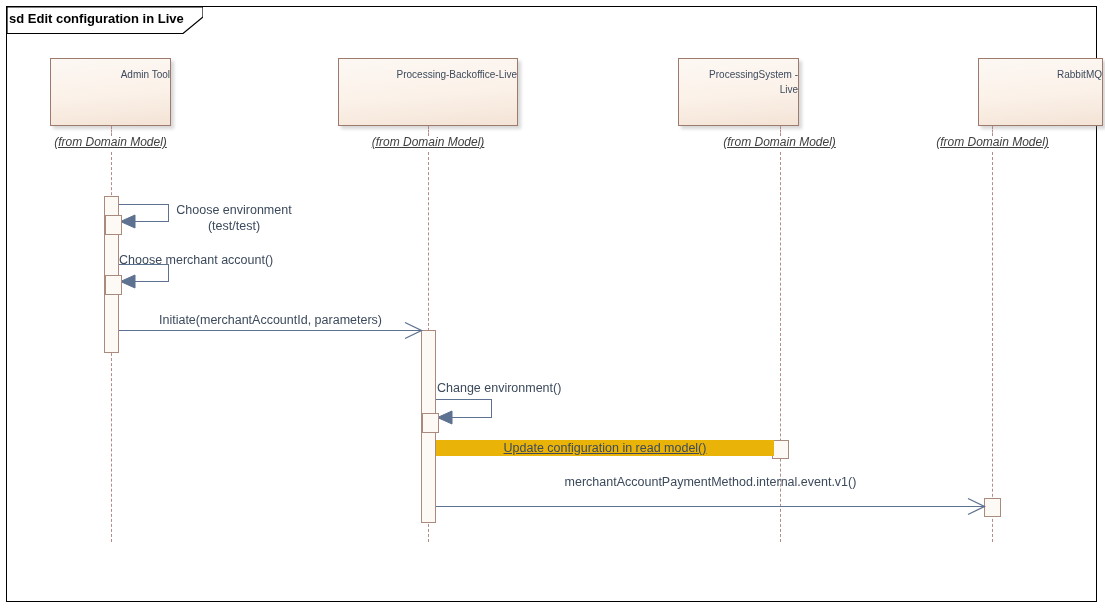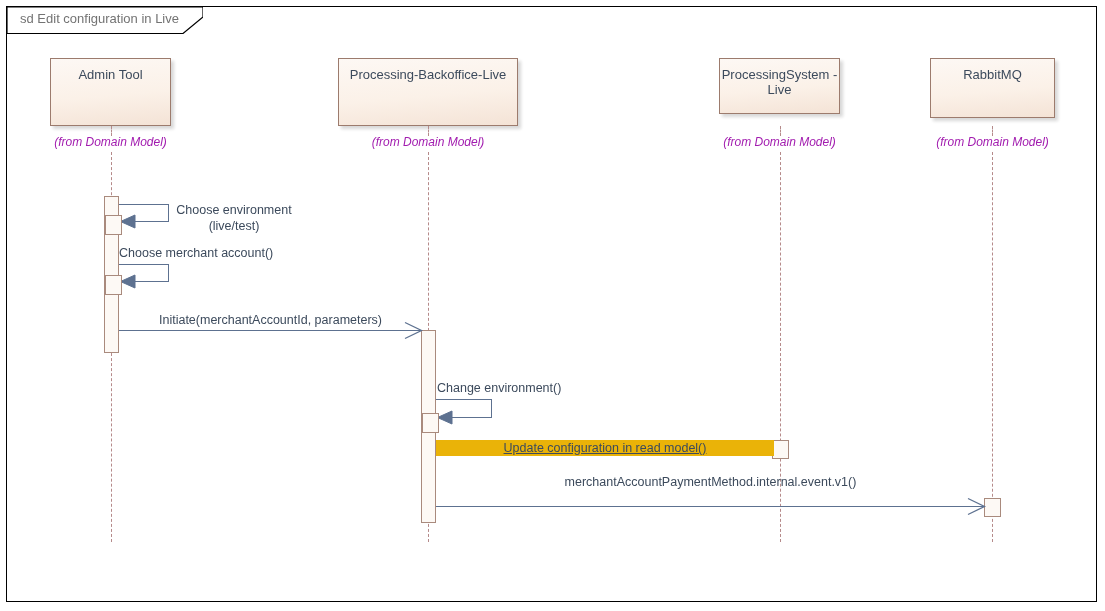--- a/index.html
+++ b/index.html
@@ -41,25 +41,25 @@
   }
   #frame-tab .tab-shape {
     position: absolute;
     left: 0;
     top: 0;
     width: 196px;
     height: 27px;
   }
   #frame-label {
     position: absolute;
-    left: 13px;
+    left: 2px;
     top: 4px;
     font-size: 13px;
-    font-weight: normal;
-    color: #737373;
+    font-weight: bold;
+    color: #000000;
     white-space: nowrap;
     letter-spacing: 0px;
   }
 
   
   .lifeline {
     position: absolute;
   }
   .ll-box {
     position: absolute;
@@ -67,34 +67,35 @@
     border: 1px solid #9c7b6d;
     background: linear-gradient(175deg, #fdf8f4 0%, #fbf1e8 55%, #f4e3d6 100%);
     box-shadow: 3px 3px 3px rgba(140,140,140,0.33);
     display: flex;
     align-items: flex-start;
     justify-content: center;
   }
   .ll-name {
     display: block;
     padding-top: 8px;
-    font-size: 13px;
+    font-size: 10px;
     color: #3c4a5c;
-    text-align: center;
+    text-align: right;
     line-height: 15px;
     width: 100%;
     white-space: pre-line;
   }
   .ll-from {
     position: absolute;
     font-size: 12px;
     font-style: italic;
-    color: #a21caf;
+    color: #404040;
     text-align: center;
     white-space: nowrap;
+    text-decoration: underline;
   }
   .ll-stem {
     position: absolute;
     width: 0;
     border-left: 1px dashed #b58a8a;
   }
   .ll-dash {
     position: absolute;
     width: 0;
     border-left: 1px dashed #b58a8a;
@@ -163,31 +164,31 @@
   <div class="lifeline">
     <div class="ll-box" style="left:338px; top:58px; width:180px; height:68px;">
       <span class="ll-name">Processing-Backoffice-Live</span>
     </div>
     <div class="ll-from" style="left:338px; top:135px; width:180px;">(from Domain Model)</div>
     <div class="ll-stem" style="left:428px; top:126px; height:10px;"></div>
     <div class="ll-dash" style="left:428px; top:152px; height:390px;"></div>
   </div>
 
   <div class="lifeline">
-    <div class="ll-box" style="left:719px; top:58px; width:121px; height:56px;">
+    <div class="ll-box" style="left:678px; top:58px; width:121px; height:68px;">
       <span class="ll-name">ProcessingSystem -
 Live</span>
     </div>
     <div class="ll-from" style="left:689px; top:135px; width:181px;">(from Domain Model)</div>
     <div class="ll-stem" style="left:780px; top:126px; height:10px;"></div>
     <div class="ll-dash" style="left:780px; top:152px; height:390px;"></div>
   </div>
 
   <div class="lifeline">
-    <div class="ll-box" style="left:930px; top:58px; width:125px; height:60px;">
+    <div class="ll-box" style="left:978px; top:58px; width:125px; height:68px;">
       <span class="ll-name">RabbitMQ</span>
     </div>
     <div class="ll-from" style="left:902px; top:135px; width:181px;">(from Domain Model)</div>
     <div class="ll-stem" style="left:992px; top:126px; height:10px;"></div>
     <div class="ll-dash" style="left:992px; top:152px; height:390px;"></div>
   </div>
 
   <div class="activation" style="left:104px; top:196px; width:15px; height:157px;"></div>
   <div class="activation nested" style="left:105px; top:215px; width:17px; height:20px;"></div>
   <div class="activation nested" style="left:105px; top:275px; width:17px; height:20px;"></div>
@@ -200,31 +201,31 @@
   <div class="activation" style="left:984px; top:498px; width:17px; height:19px;"></div>
 
   <div>
     <div class="msg-line" style="left:119px; top:204px; width:50px;"></div>
     <div class="msg-vline" style="left:168px; top:204px; height:18px;"></div>
     <div class="msg-line" style="left:130px; top:221px; width:39px;"></div>
     <svg class="arrow" style="left:120px; top:213px; width:16px; height:17px;" viewBox="0 0 16 17">
       <path d="M0.5,8.5 L15,2 L15,15 Z" fill="#5d7190" stroke="#5d7190" stroke-width="1"></path>
     </svg>
     <div class="msg-label center" style="left:169px; top:202px; width:130px;">Choose environment
-(live/test)</div>
+(test/test)</div>
   </div>
 
   <div>
     <div class="msg-line" style="left:119px; top:264px; width:50px;"></div>
     <div class="msg-vline" style="left:168px; top:264px; height:18px;"></div>
     <div class="msg-line" style="left:130px; top:281px; width:39px;"></div>
     <svg class="arrow" style="left:120px; top:273px; width:16px; height:17px;" viewBox="0 0 16 17">
       <path d="M0.5,8.5 L15,2 L15,15 Z" fill="#5d7190" stroke="#5d7190" stroke-width="1"></path>
     </svg>
-    <div class="msg-label" style="left:119px; top:245px; width:230px;">Choose merchant account()</div>
+    <div class="msg-label" style="left:119px; top:252px; width:230px;">Choose merchant account()</div>
   </div>
 
   <div>
     <div class="msg-line" style="left:119px; top:330px; width:303px;"></div>
     <svg class="arrow" style="left:403px; top:320px; width:20px; height:21px;" viewBox="0 0 20 21">
       <path d="M2,2.5 L18.5,10.5 L2,18.5" fill="none" stroke="#5d7190" stroke-width="1.3"></path>
     </svg>
     <div class="msg-label center" style="left:119px; top:312px; width:303px;">Initiate(merchantAccountId, parameters)</div>
   </div>
 

